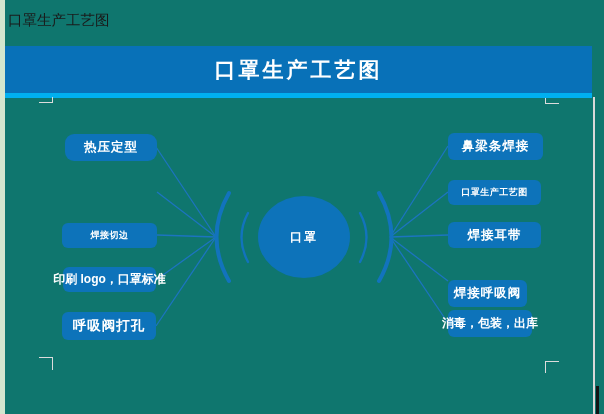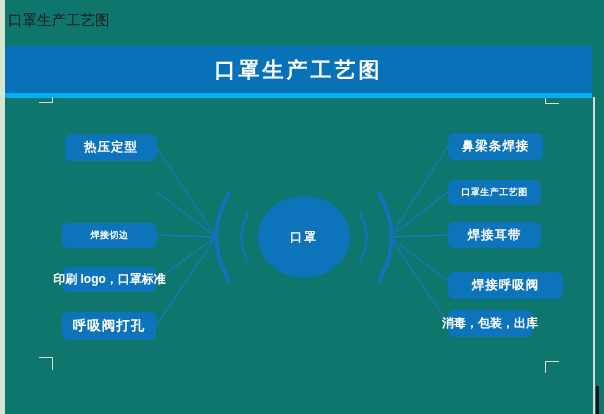--- a/index.html
+++ b/index.html
@@ -40,30 +40,30 @@
     position:absolute; background:#0d73ba; border-radius:6px; color:#ffffff;
     display:flex; align-items:center; justify-content:center; text-align:center;
     font-weight:bold; white-space:nowrap; cursor:default;
   }
   .f-lg  { font-size:12.5px; letter-spacing:1px; }
   .f-lg2 { font-size:13.5px; letter-spacing:1px; }
   .f-md  { font-size:10.5px; letter-spacing:0.5px; }
   .f-sm  { font-size:9px;  letter-spacing:0.5px; }
   .f-xs  { font-size:12px; }
   
-  .ln0{ left:65px; top:134px; width:92px; height:27px; }
+  .ln0{ left:65px; top:134px; width:92px; height:27px;border-radius:9px; }
   .ln1{ left:63px; top:180px; width:94px; height:24px; }
   .ln2{ left:62px; top:223px; width:95px; height:25px; }
   .ln3{ left:63px; top:267px; width:93px; height:25px; }
   .ln4{ left:62px; top:312px; width:94px; height:28px; }
   
   .rn0{ left:448px; top:133px; width:95px; height:27px; }
   .rn1{ left:448px; top:180px; width:93px; height:25px; }
   .rn2{ left:448px; top:222px; width:93px; height:26px; }
-  .rn3{ left:448px; top:272px; width:115px; height:27px;text-align:center; }
+  .rn3{ left:448px; top:280px; width:79px; height:27px;text-align:center; }
   .rn4{ left:448px; top:310px; width:84px; height:27px; }
   .center-label{
     position:absolute; left:258px; top:196px; width:92px; height:82px;
     display:flex; align-items:center; justify-content:center;
     color:#ffffff; font-size:12px; font-weight:bold; letter-spacing:2px;
   }
 </style>
 </head>
 <body>
 

